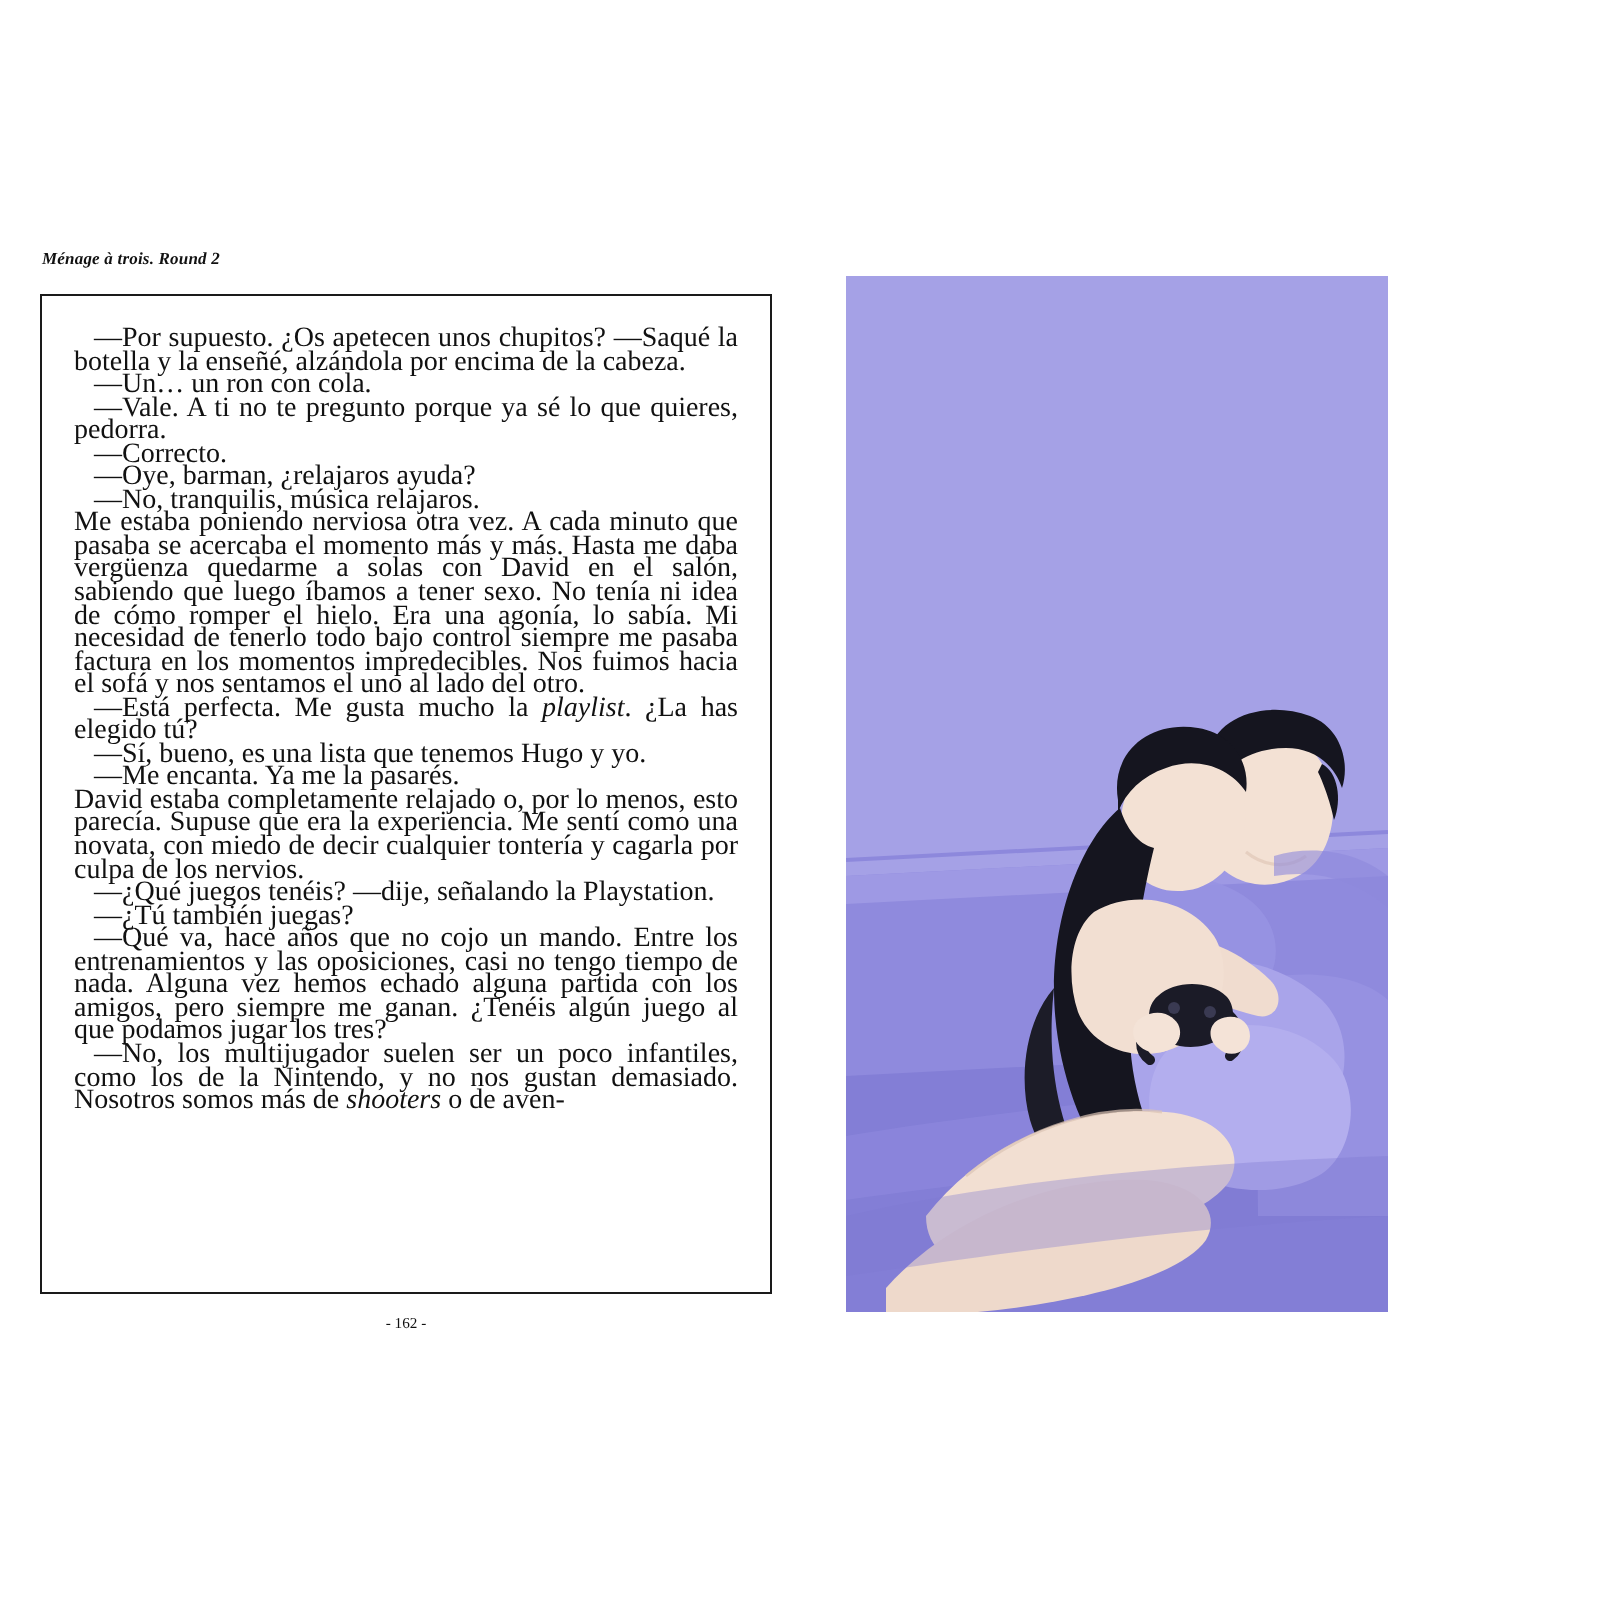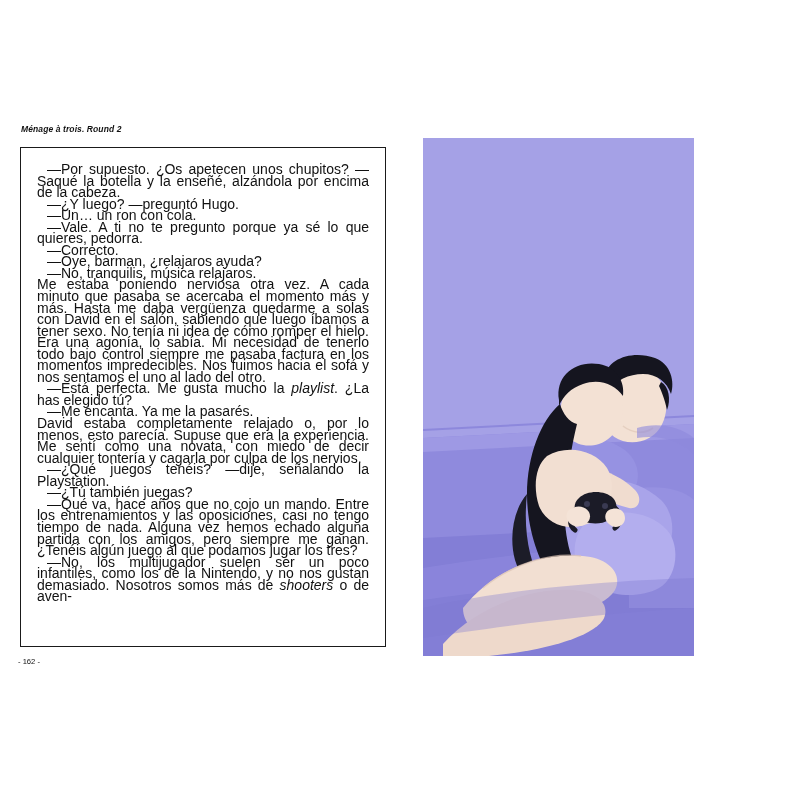--- a/index.html
+++ b/index.html
@@ -6,21 +6,21 @@
     margin: 0;
     padding: 0;
     background: #ffffff;
   }
   .page {
     position: relative;
     width: 800px;
     height: 800px;
     background: #ffffff;
     overflow: hidden;
-    font-family: Liberation Sans, sans-serif;
+    font-family: Liberation Serif, serif;
   }
 
   
   .left-page {
     position: absolute;
     left: 18px;
     top: 112px;
     width: 372px;
     height: 560px;
     background: #ffffff;
@@ -55,21 +55,21 @@
     text-justify: inter-word;
     hyphens: manual;
   }
   .body-text p.indent { text-indent: 10px; }
   .body-text i { font-style: italic; }
   .folio {
     position: absolute;
     left: 0;
     top: 545px;
     width: 370px;
-    text-align: left;
+    text-align: center;
     font-size: 7.6px;
     color: #111;
   }
 
   
   .illustration {
     position: absolute;
     left: 423px;
     top: 138px;
     width: 271px;
@@ -84,28 +84,28 @@
 
 <div class="page">
 
   <div class="left-page">
 
     <div class="running-head">Ménage à trois. Round 2</div>
 
     <div class="text-frame">
       <div class="body-text">
         <p class="indent">—Por supuesto. ¿Os apetecen unos chupitos? —Saqué la botella y la enseñé, alzándola por encima de la cabeza.</p>
-        <p class="indent">—¿Y luego? —preguntó Hugo.</p>
         <p class="indent">—Un… un ron con cola.</p>
         <p class="indent">—Vale. A ti no te pregunto porque ya sé lo que quieres, pedorra.</p>
         <p class="indent">—Correcto.</p>
         <p class="indent">—Oye, barman, ¿relajaros ayuda?</p>
         <p class="indent">—No, tranquilis, música relajaros.</p>
         <p>Me estaba poniendo nerviosa otra vez. A cada minuto que pasaba se acercaba el momento más y más. Hasta me daba vergüenza quedarme a solas con David en el salón, sabiendo que luego íbamos a tener sexo. No tenía ni idea de cómo romper el hielo. Era una agonía, lo sabía. Mi necesidad de tenerlo todo bajo control siempre me pasaba factura en los momentos impredecibles. Nos fuimos hacia el sofá y nos sentamos el uno al lado del otro.</p>
         <p class="indent">—Está perfecta. Me gusta mucho la <i>playlist</i>. ¿La has elegido tú?</p>
+        <p class="indent">—Sí, bueno, es una lista que tenemos Hugo y yo.</p>
         <p class="indent">—Me encanta. Ya me la pasarés.</p>
         <p>David estaba completamente relajado o, por lo menos, esto parecía. Supuse que era la experiencia. Me sentí como una novata, con miedo de decir cualquier tontería y cagarla por culpa de los nervios.</p>
         <p class="indent">—¿Qué juegos tenéis? —dije, señalando la Playstation.</p>
         <p class="indent">—¿Tú también juegas?</p>
         <p class="indent">—Qué va, hace años que no cojo un mando. Entre los entrenamientos y las oposiciones, casi no tengo tiempo de nada. Alguna vez hemos echado alguna partida con los amigos, pero siempre me ganan. ¿Tenéis algún juego al que podamos jugar los tres?</p>
         <p class="indent">—No, los multijugador suelen ser un poco infantiles, como los de la Nintendo, y no nos gustan demasiado. Nosotros somos más de <i>shooters</i> o de aven-</p>
       </div>
     </div>
 
     <div class="folio">- 162 -</div>

